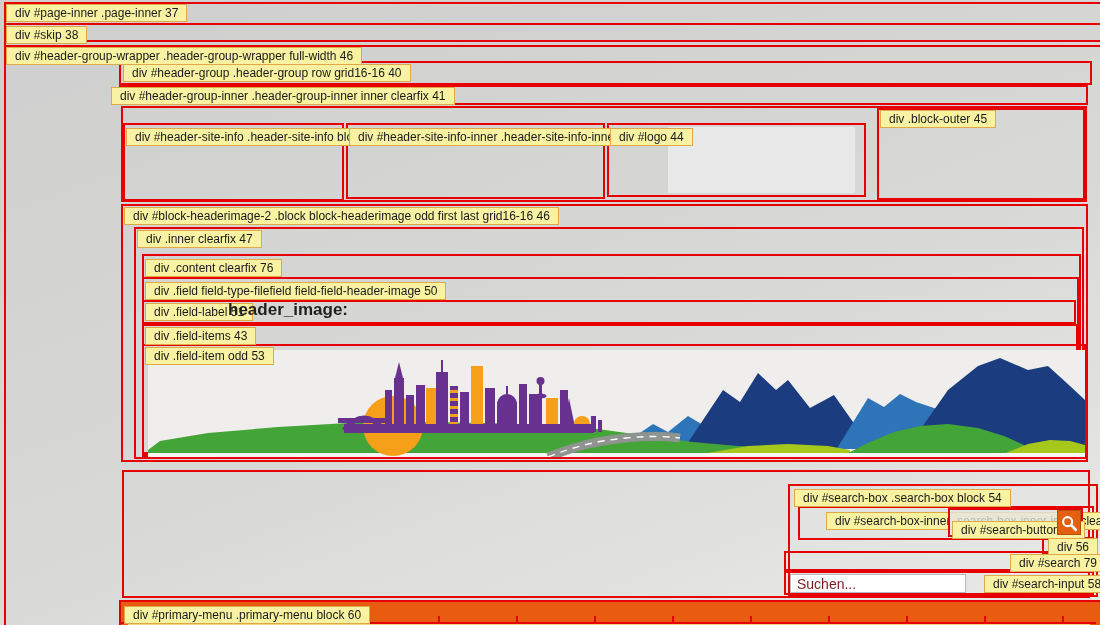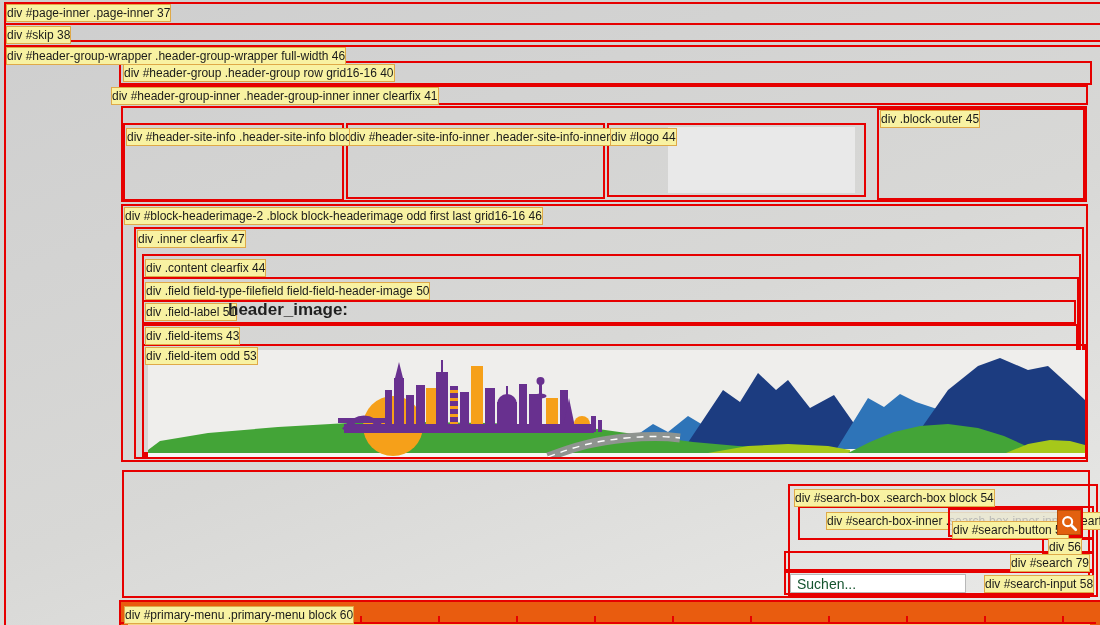--- a/index.html
+++ b/index.html
@@ -4,28 +4,28 @@
 <style>
   html,body{margin:0;padding:0}
   body{
     width:1100px;height:625px;position:relative;overflow:hidden;
     font-family:"Liberation Sans", sans-serif;
     background:linear-gradient(160deg, var(--bg_top) 0%, #d8d8d6 55%, var(--bg_bottom) 100%);
   }
   .rbox{position:absolute;border:2px solid var(--red);box-sizing:border-box;pointer-events:none}
   .lbl{
     position:absolute;background:var(--label_bg);border:1px solid var(--label_border);
-    color:var(--label_text);font-size:12px;line-height:14px;padding:1px 0;white-space:nowrap;
+    color:var(--label_text);font-size:12px;line-height:14px;padding:1px 8px;white-space:nowrap;
   }
   .logo-rect{position:absolute;background:var(--logo_gray)}
   .field-label-text{position:absolute;font-weight:bold;font-size:17px;color:#1f1f1f}
   .scene{position:absolute}
   .search-input{
     position:absolute;box-sizing:border-box;background:#ffffff;border:1px solid #b8b8b8;
-    font-family:"Liberation Sans", sans-serif;font-size:14px;color:#14532d;padding:0 6px;
+    font-family:"Liberation Sans", sans-serif;font-size:14px;color:#7f1d1d;padding:0 6px;
   }
   .search-btn{
     position:absolute;background:var(--button_orange);border:1px solid #b94e07;
     box-sizing:border-box;display:flex;align-items:center;justify-content:center;cursor:pointer;
   }
   .menu-bar{
     position:absolute;background:var(--menu_orange);
     border-top:2px solid var(--red);border-left:2px solid var(--red);box-sizing:border-box;
   }
   .menu-underline{position:absolute;height:2px;background:var(--red)}
@@ -143,21 +143,21 @@
 <div class="lbl" style="left:6px;top:26px">div #skip 38</div>
 <div class="lbl" style="left:6px;top:47px">div #header-group-wrapper .header-group-wrapper full-width 46</div>
 <div class="lbl" style="left:123px;top:64px">div #header-group .header-group row grid16-16 40</div>
 <div class="lbl" style="left:111px;top:87px">div #header-group-inner .header-group-inner inner clearfix 41</div>
 <div class="lbl" style="left:126px;top:128px">div #header-site-info .header-site-info block 42</div>
 <div class="lbl" style="left:349px;top:128px">div #header-site-info-inner .header-site-info-inner inner 43</div>
 <div class="lbl" style="left:610px;top:128px">div #logo 44</div>
 <div class="lbl" style="left:880px;top:110px">div .block-outer 45</div>
 <div class="lbl" style="left:124px;top:207px">div #block-headerimage-2 .block block-headerimage odd first last grid16-16 46</div>
 <div class="lbl" style="left:137px;top:230px">div .inner clearfix 47</div>
-<div class="lbl" style="left:145px;top:259px">div .content clearfix 44</div>
+<div class="lbl" style="left:145px;top:259px">div .content clearfix 76</div>
 <div class="lbl" style="left:145px;top:282px">div .field field-type-filefield field-field-header-image 50</div>
 <div class="lbl" style="left:145px;top:303px">div .field-label 51</div>
 <div class="field-label-text" style="left:228px;top:300px">header_image:</div>
 <div class="lbl" style="left:145px;top:327px">div .field-items 43</div>
 <div class="lbl" style="left:145px;top:347px">div .field-item odd 53</div>
 <div class="lbl" style="left:794px;top:489px">div #search-box .search-box block 54</div>
 <div class="lbl" style="left:826px;top:512px;z-index:1">div #search-box-inner .search-box-inner inner clearf</div>
 <div class="lbl" style="left:952px;top:521px;z-index:4">div #search-button 59</div>
 <div class="lbl" style="left:1048px;top:538px">div 56</div>
 <div class="lbl" style="left:1010px;top:554px">div #search 79</div>

